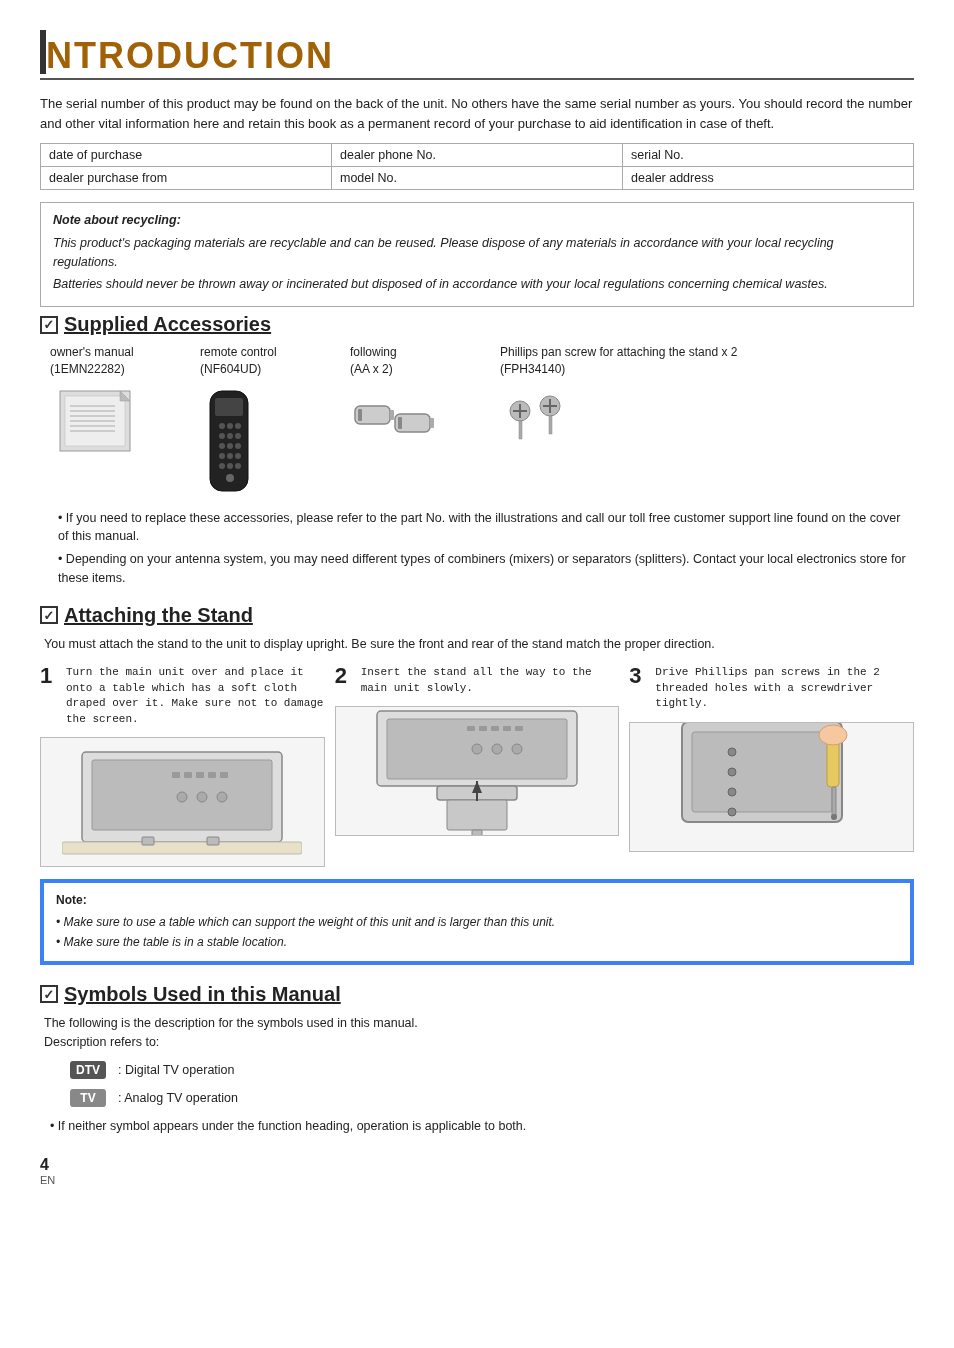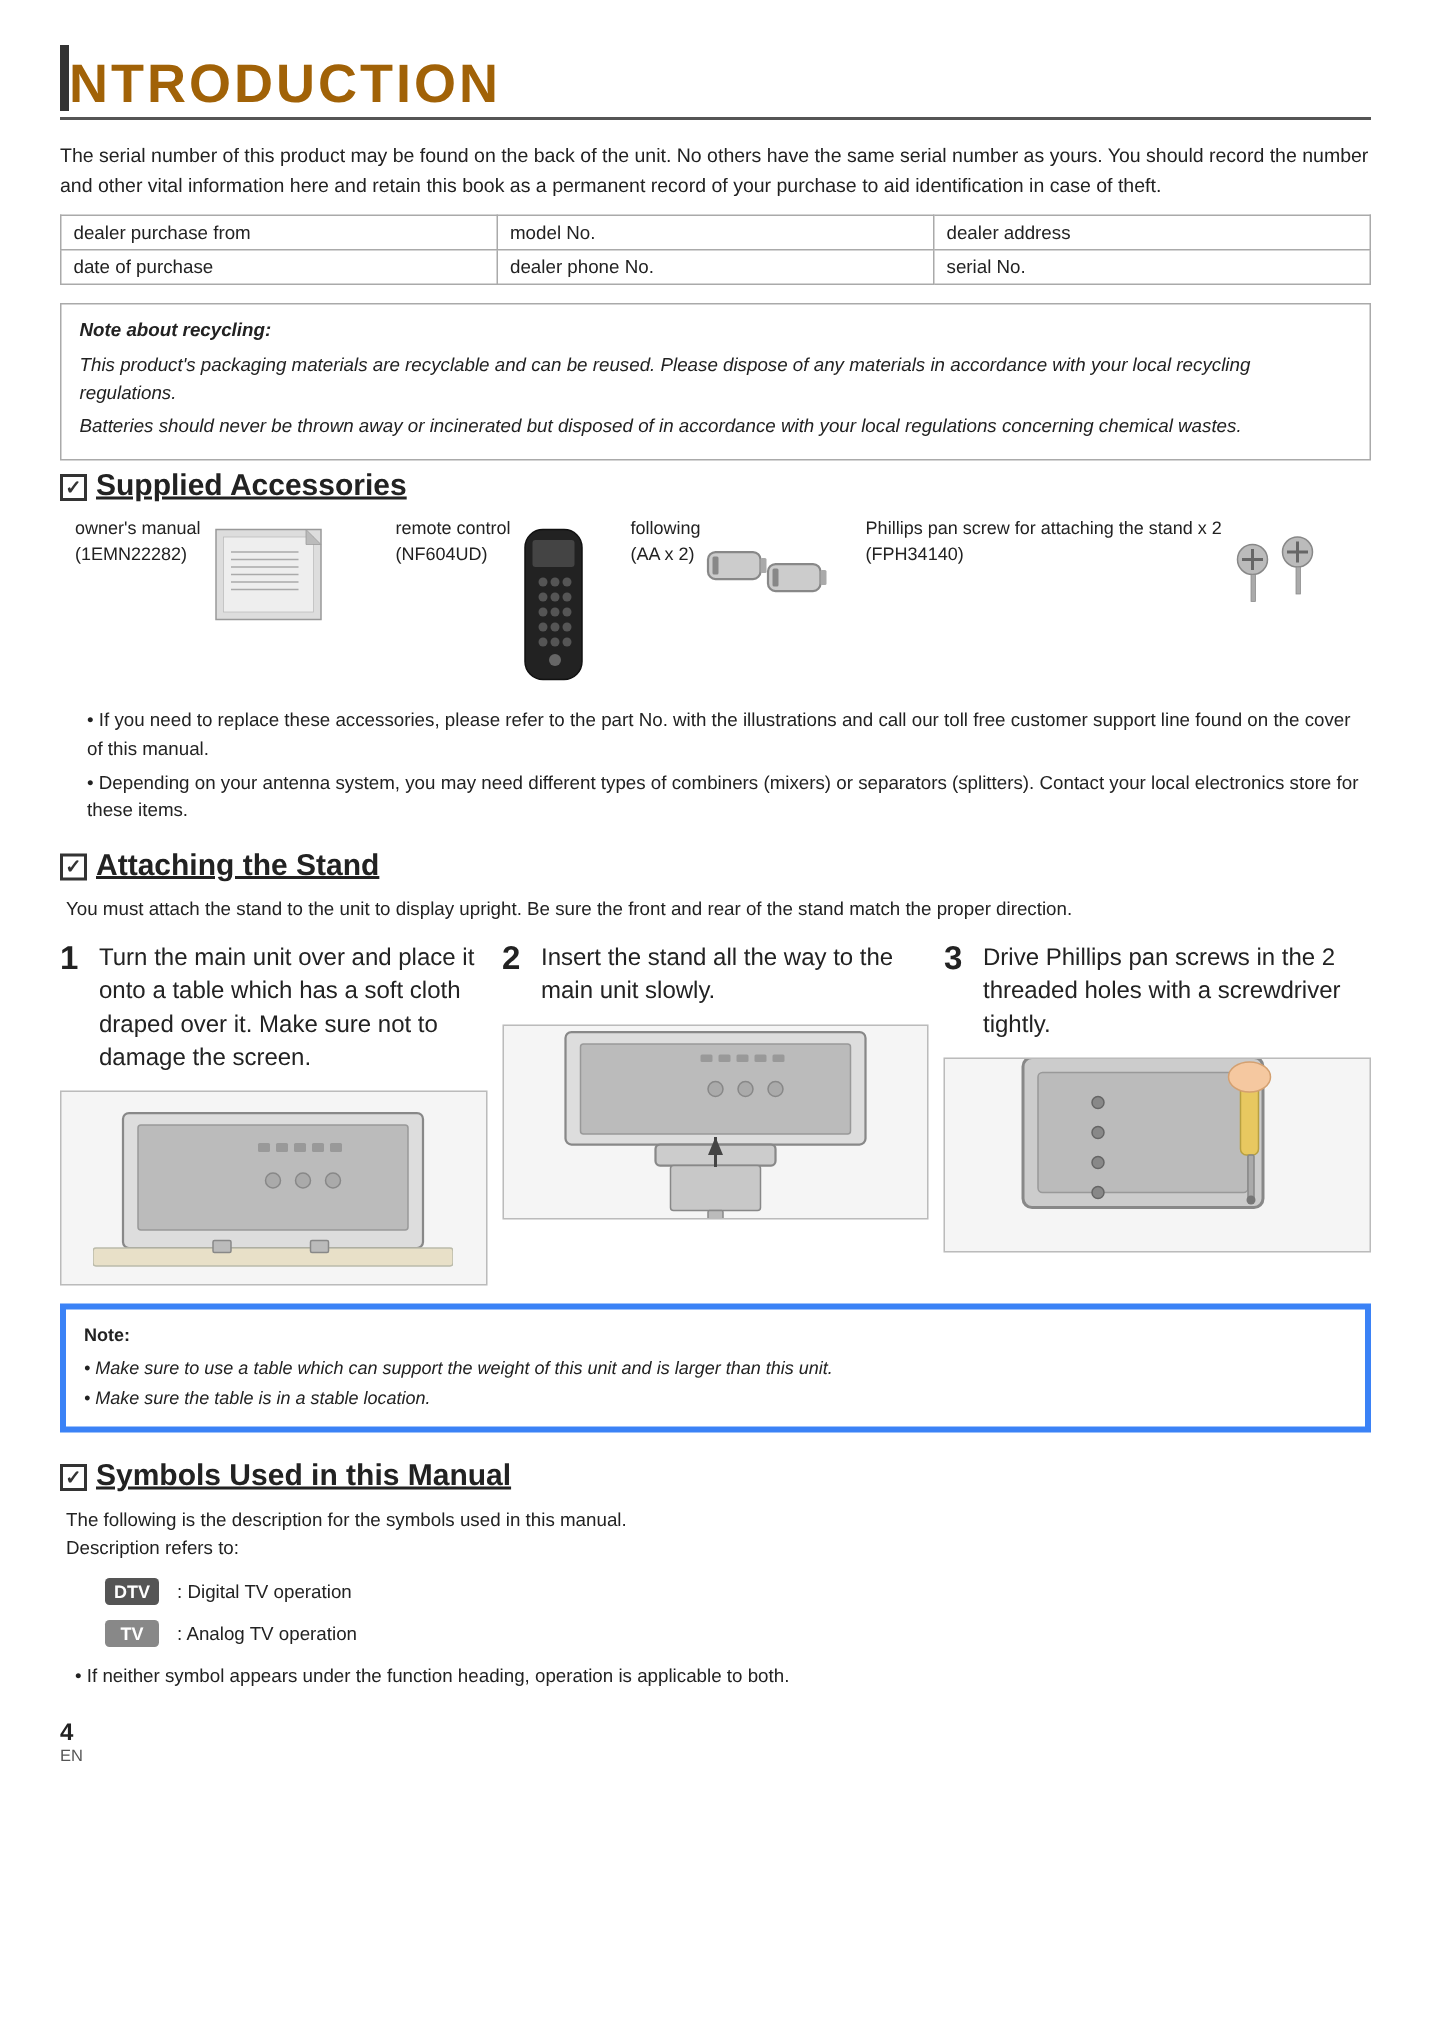--- a/index.html
+++ b/index.html
@@ -103,21 +103,21 @@
     
     .accessories-grid {
       display: flex;
       gap: 20px;
       margin-bottom: 10px;
       padding-left: 10px;
       align-items: flex-start;
     }
     .accessory-item {
       display: flex;
-      flex-direction: row;
+      flex-direction: column;
       align-items: flex-start;
       min-width: 130px;
     }
     .accessory-label {
       font-size: 12px;
       margin-bottom: 4px;
       line-height: 1.4;
     }
     .accessory-image {
       margin-top: 4px;
@@ -165,22 +165,23 @@
       margin-bottom: 6px;
     }
     .step-number {
       font-size: 22px;
       font-weight: bold;
       color: #222;
       line-height: 1;
       min-width: 20px;
     }
     .step-text {
-      font-size: 16px;
+      font-size: 11px;
       line-height: 1.4;
+      font-family: Liberation Mono, monospace;
     }
     .step-image {
       width: 100%;
       height: 130px;
       border: 1px solid #bbb;
       background: #f5f5f5;
       display: flex;
       align-items: center;
       justify-content: center;
       margin-top: 4px;
@@ -266,28 +267,28 @@
 <div class="page-title-wrap">
   <div class="title-bar-accent"></div>
   <div class="page-title">NTRODUCTION</div>
 </div>
 
 <p class="intro-text">The serial number of this product may be found on the back of the unit. No others have the same serial number as yours. You should record the number and other vital information here and retain this book as a permanent record of your purchase to aid identification in case of theft.</p>
 
 <table class="info-table">
   <tbody id="info-table-body">
       <tr>
+        <td>date of purchase</td>
+        <td>dealer phone No.</td>
+        <td>serial No.</td>
+      </tr>
+      <tr>
         <td>dealer purchase from</td>
         <td>model No.</td>
         <td>dealer address</td>
-      </tr>
-      <tr>
-        <td>date of purchase</td>
-        <td>dealer phone No.</td>
-        <td>serial No.</td>
       </tr>
     </tbody>
 </table>
 
 <div class="note-box">
   <div class="note-title">Note about recycling:</div>
   <div id="recycling-lines">
       <p>This product's packaging materials are recyclable and can be reused. Please dispose of any materials in accordance with your local recycling regulations.</p>
       <p>Batteries should never be thrown away or incinerated but disposed of in accordance with your local regulations concerning chemical wastes.</p>
     </div>

